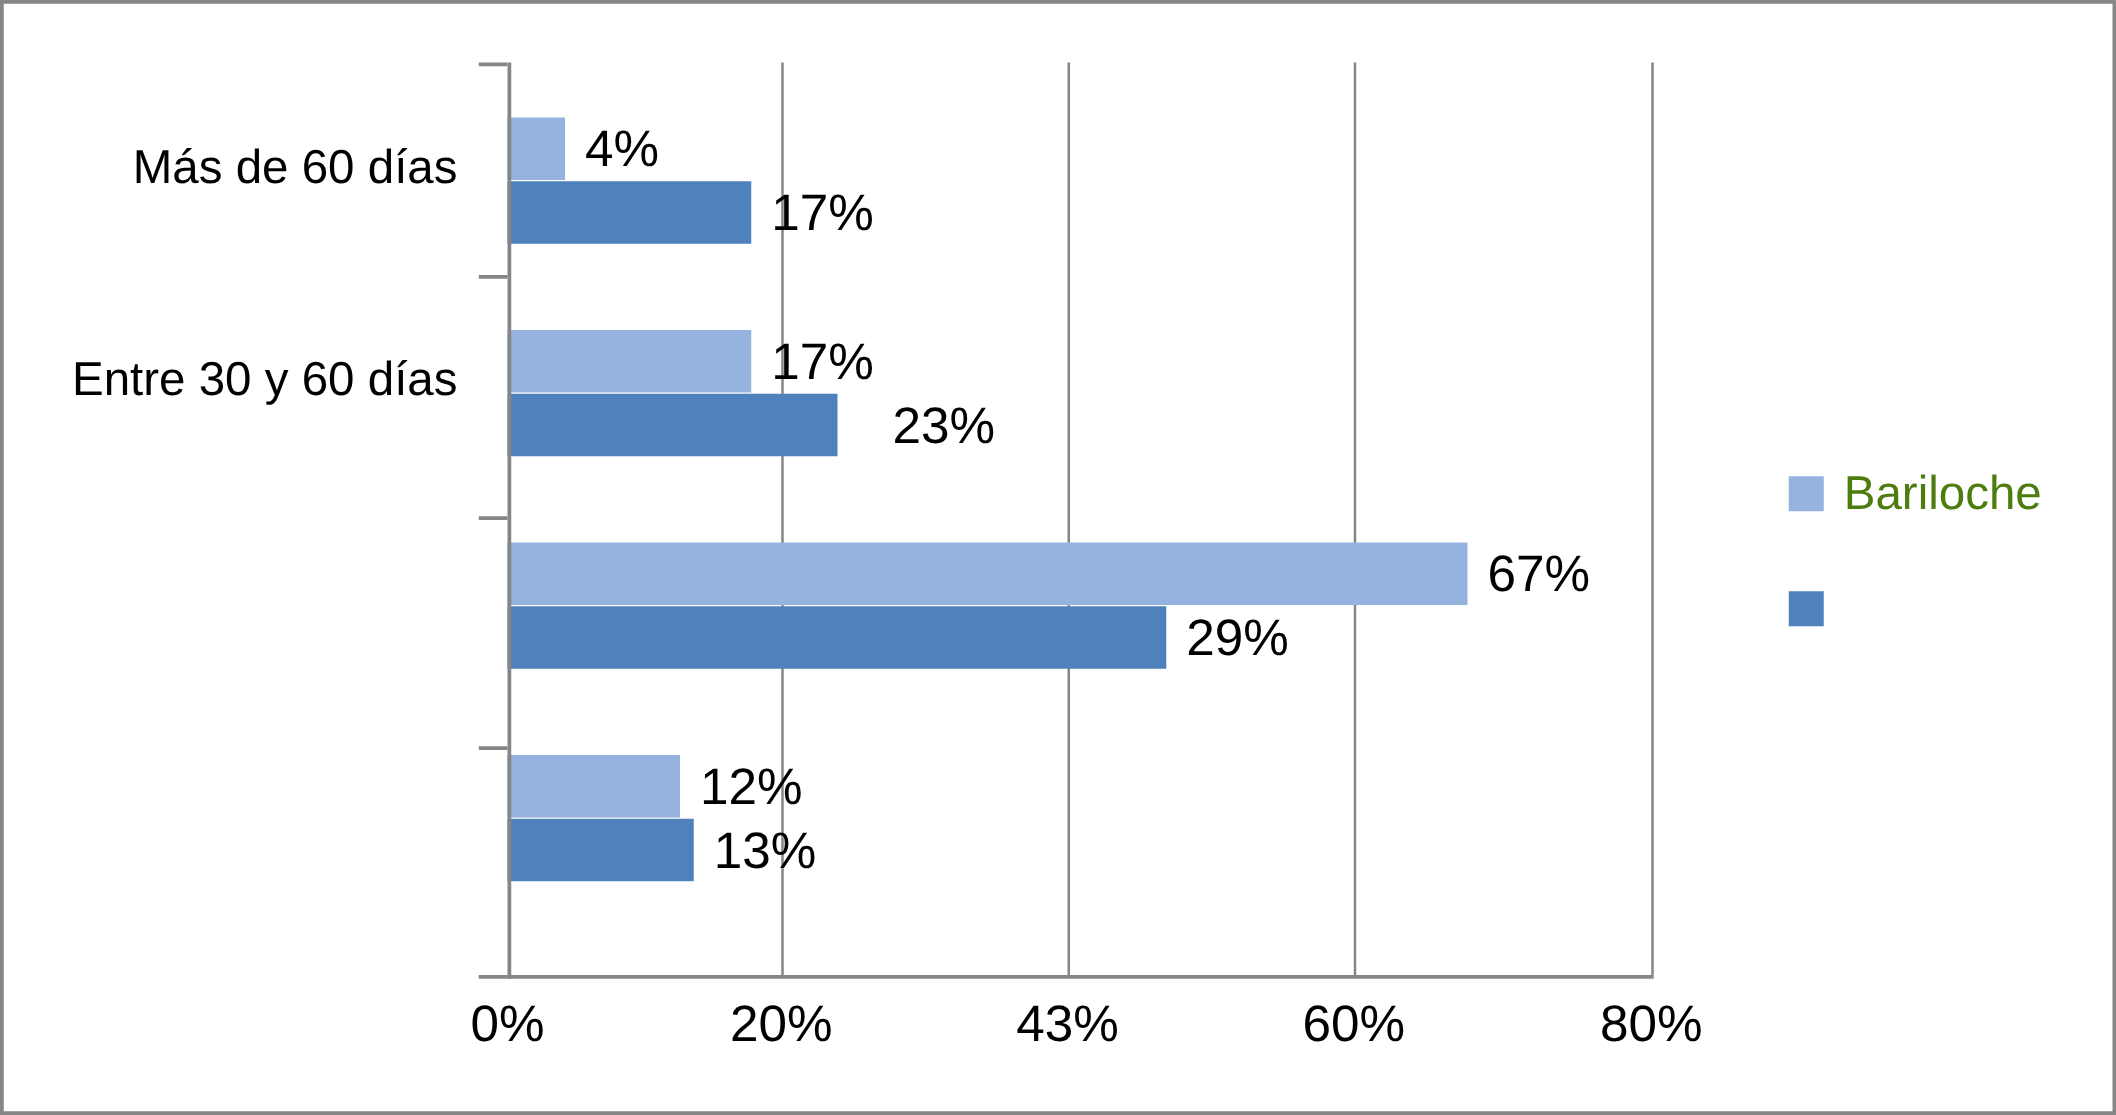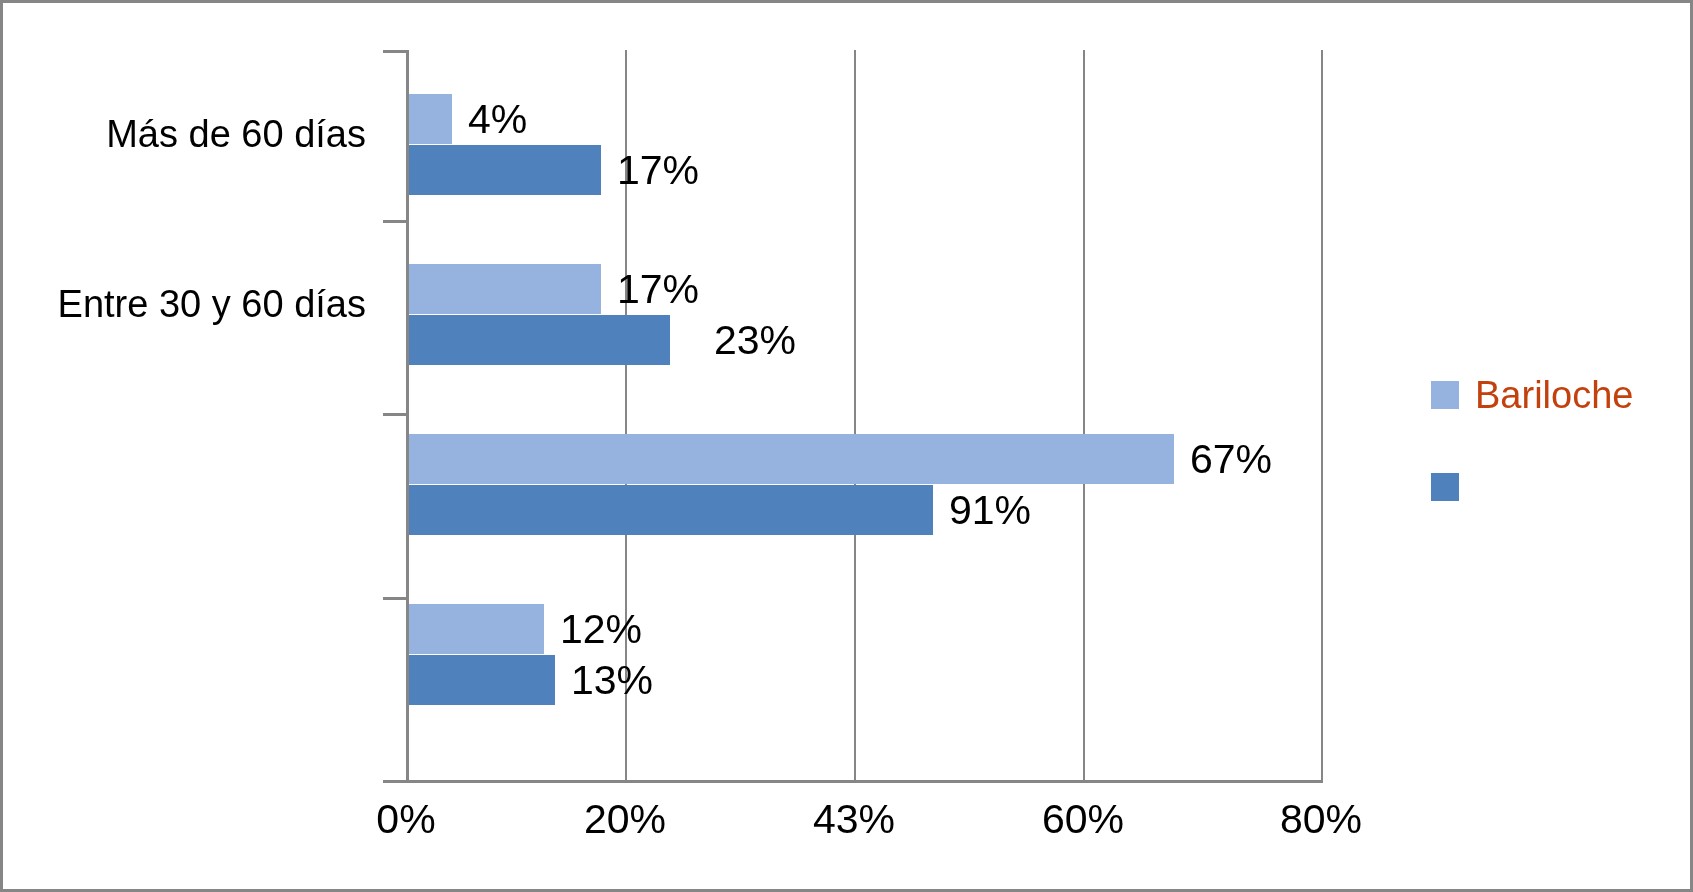--- a/index.html
+++ b/index.html
@@ -123,21 +123,21 @@
   .legend-swatch {
     width: 28px;
     height: 28px;
     flex: 0 0 28px;
     margin-right: 16px;
   }
   .legend-swatch.series-0 { background: #95b3de; }
   .legend-swatch.series-1 { background: #4f81bd; }
   .legend-text {
     font-size: 38px;
-    color: #c2410c;
+    color: #4d7c0f;
     white-space: nowrap;
     line-height: 42px;
     text-align: center;
   }
 </style>
 </head>
 <body>
 
 <div id="chart-frame">
 
@@ -162,21 +162,21 @@
 
       <div class="bar series-1" style="top:51px;width:264px;"></div>
       <div class="bar-label" style="left:280px;top:51px;margin-left:28px;">23%</div>
     </div>
 
     <div class="bar-group" style="top:384px;height:148px;">
       <div class="bar series-0" style="top:0px;width:768px;"></div>
       <div class="bar-label" style="left:784px;top:0px;">67%</div>
 
       <div class="bar series-1" style="top:51px;width:527px;"></div>
-      <div class="bar-label" style="left:543px;top:51px;">91%</div>
+      <div class="bar-label" style="left:543px;top:51px;">29%</div>
     </div>
 
     <div class="bar-group" style="top:554px;height:148px;">
       <div class="bar series-0" style="top:0px;width:138px;"></div>
       <div class="bar-label" style="left:154px;top:0px;">12%</div>
 
       <div class="bar series-1" style="top:51px;width:149px;"></div>
       <div class="bar-label" style="left:165px;top:51px;">13%</div>
     </div>
 

